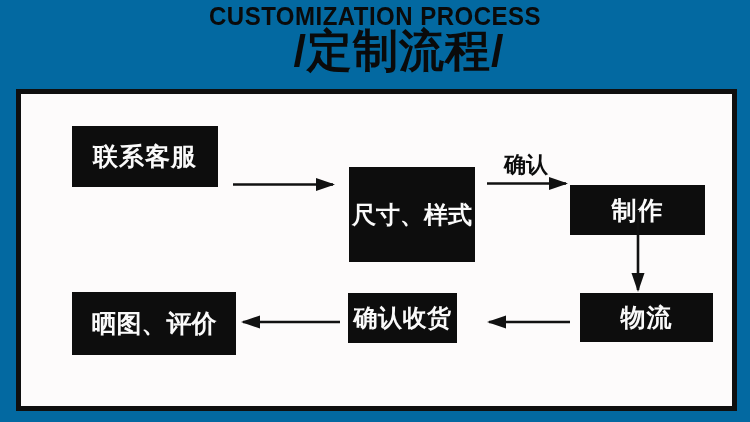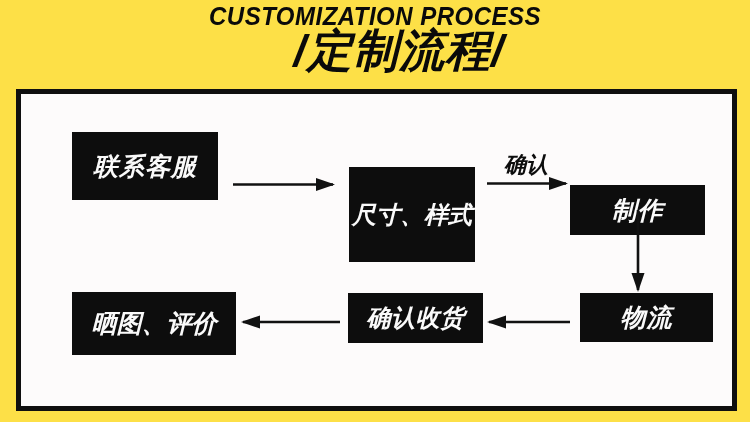--- a/index.html
+++ b/index.html
@@ -5,23 +5,22 @@
   html, body {
     margin: 0;
     padding: 0;
     background: #fdfbfb;
     font-family: "Liberation Sans", sans-serif;
   }
   .page {
     position: relative;
     width: 750px;
     height: 422px;
-    background: #fde047;
+    background: #0369a1;
     overflow: hidden;
-    font-style: italic;
   }
   .title {
     position: absolute;
     top: 2px;
     left: 0;
     width: 100%;
     text-align: center;
     font-size: 25px;
     font-weight: 800;
     letter-spacing: 0.5px;
@@ -55,25 +54,25 @@
     position: absolute;
     background: #0d0d0d;
     color: #fafafa;
     display: flex;
     align-items: center;
     justify-content: center;
     font-weight: 600;
     letter-spacing: 1px;
     box-sizing: border-box;
   }
-  .node-contact   { left: 72px;  top: 132px; width: 146px; height: 68px; font-size: 25px; }
+  .node-contact   { left: 72px;  top: 126px; width: 146px; height: 61px; font-size: 25px; }
   .node-size      { left: 349px; top: 123px; width: 126px; height: 95px; font-size: 24px; letter-spacing: 0; margin-top: 44px; }
   .node-make      { left: 570px; top: 148px; width: 135px; height: 50px; font-size: 25px; margin-top: 37px; }
   .node-logistics { left: 580px; top: 293px; width: 133px; height: 49px; font-size: 25px; }
-  .node-receive   { left: 348px; top: 293px; width: 135px; height: 50px; font-size: 24px; letter-spacing: 0.5px; }
+  .node-receive   { left: 348px; top: 293px; width: 109px; height: 50px; font-size: 24px; letter-spacing: 0.5px; }
   .node-review    { left: 72px;  top: 292px; width: 164px; height: 63px; font-size: 25px; letter-spacing: 0; text-align: right; }
   .edge-label {
     position: absolute;
     left: 488px;
     top: 150px;
     width: 76px;
     text-align: center;
     font-size: 22px;
     font-weight: 600;
     color: #0d0d0d;

